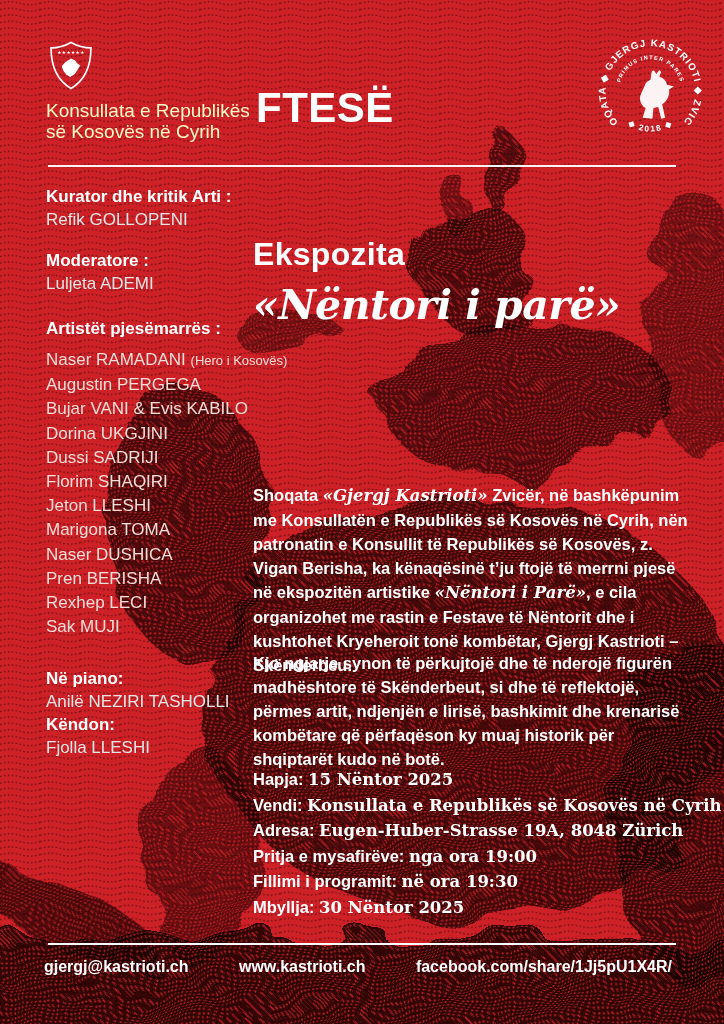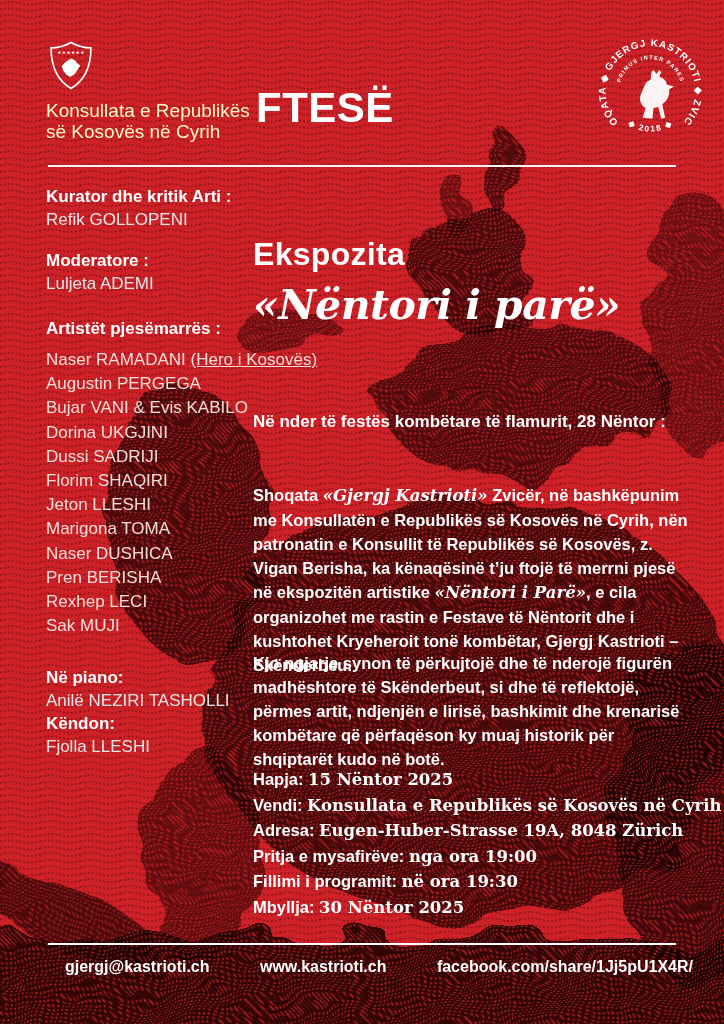--- a/index.html
+++ b/index.html
@@ -25,40 +25,40 @@
   .header-rule{left:48px;top:165px;width:628px;height:2px;background:rgba(255,255,255,.95);}
 
   
   .left-col{left:46px;top:186px;width:212px;}
   .lc-label{font-weight:bold;font-size:17px;line-height:22px;color:#ffffff;white-space:nowrap;}
   .lc-name{font-size:17px;line-height:24px;color:#e5e5e5;white-space:nowrap;}
   .gap-s{margin-top:18px;}
   .gap-m{margin-top:22px;}
   .artists{margin-top:8px;}
   .artist-row{font-size:17px;line-height:24.2px;color:#f4dcd7;white-space:nowrap;}
-  .note{font-size:17px;letter-spacing:0;text-decoration:underline;}
+  .note{font-size:13px;letter-spacing:0;}
   .piano-block{margin-top:29px;}
 
   
   .ekspozita{left:253px;top:236px;font-size:32px;font-weight:bold;letter-spacing:.3px;}
   .main-title{left:253px;top:281px;font-family:"DejaVu Serif",serif;font-style:italic;font-weight:bold;font-size:41px;letter-spacing:-.5px;}
   .intro{left:253px;top:412px;font-size:17px;font-weight:bold;white-space:nowrap;}
   .para{left:253px;width:440px;font-size:16.5px;line-height:24px;font-weight:bold;}
   .para1{top:466px;}
   .para2{top:634px;}
   .em{font-family:"DejaVu Serif",serif;font-style:italic;}
   .details{left:253px;top:767px;font-size:16.5px;line-height:24.5px;}
   .detail-row{white-space:nowrap;}
   .dl{font-weight:bold;}
   .dv{font-family:"DejaVu Serif",serif;font-weight:bold;}
   .closing{left:253px;top:898px;font-size:16.5px;}
 
   
   .footer-rule{left:48px;top:943px;width:628px;height:1.5px;background:#ffffff;}
-  .footer{left:65px;top:958px;width:628px;display:flex;justify-content:space-between;align-items:center;font-weight:bold;font-size:16px;}
+  .footer{left:44px;top:958px;width:628px;display:flex;justify-content:space-between;align-items:center;font-weight:bold;font-size:16px;}
   .footer span{white-space:nowrap;}
 </style>
 </head>
 <body>
 
 <div class="poster">
 
   <svg class="bg" viewBox="0 0 724 1024" preserveAspectRatio="none" aria-hidden="true">
     <defs>
       <pattern id="waves" width="40" height="6.5" patternUnits="userSpaceOnUse">
@@ -145,21 +145,20 @@
     <div class="piano-block">
       <div class="lc-label">Në piano:</div>
       <div class="lc-name">Anilë NEZIRI TASHOLLI</div>
       <div class="lc-label">Këndon:</div>
       <div class="lc-name">Fjolla LLESHI</div>
     </div>
   </div>
 
   <div class="layer ekspozita">Ekspozita</div>
   <div class="layer main-title">«Nëntori i parë»</div>
-  <div class="layer intro">Në nder të festës kombëtare të flamurit, 28 Nëntor :</div>
 
   <p class="layer para para1"><span>Shoqata </span><span class="em">«Gjergj Kastrioti»</span><span> Zvicër, në bashkëpunim me Konsullatën e Republikës së Kosovës në Cyrih, nën patronatin e Konsullit të Republikës së Kosovës, z. Vigan Berisha, ka kënaqësinë t’ju ftojë të merrni pjesë në ekspozitën artistike </span><span class="em">«Nëntori i Parë»</span><span>, e cila organizohet me rastin e Festave të Nëntorit dhe i kushtohet Kryeheroit tonë kombëtar, Gjergj Kastrioti – Skënderbeu.</span></p>
 
   <p class="layer para para2">Kjo ngjarje synon të përkujtojë dhe të nderojë figurën madhështore të Skënderbeut, si dhe të reflektojë, përmes artit, ndjenjën e lirisë, bashkimit dhe krenarisë kombëtare që përfaqëson ky muaj historik për shqiptarët kudo në botë.</p>
 
   <div class="layer details">
     <div class="detail-row"><span class="dl">Hapja:</span> <span class="dv">15 Nëntor 2025</span></div>
     <div class="detail-row"><span class="dl">Vendi:</span> <span class="dv">Konsullata e Republikës së Kosovës në Cyrih</span></div>
     <div class="detail-row"><span class="dl">Adresa:</span> <span class="dv">Eugen-Huber-Strasse 19A, 8048 Zürich</span></div>
     <div class="detail-row"><span class="dl">Pritja e mysafirëve:</span> <span class="dv">nga ora 19:00</span></div>

